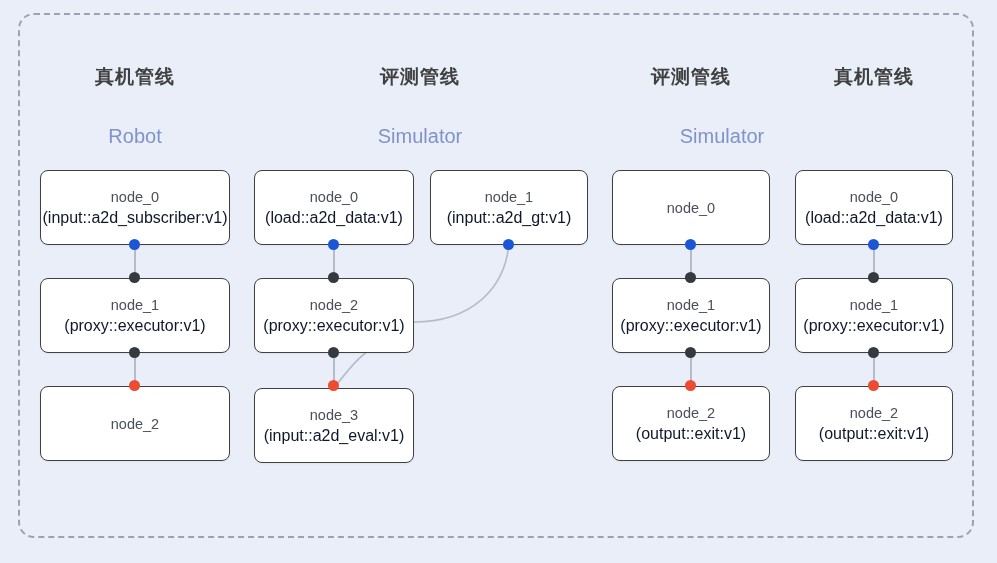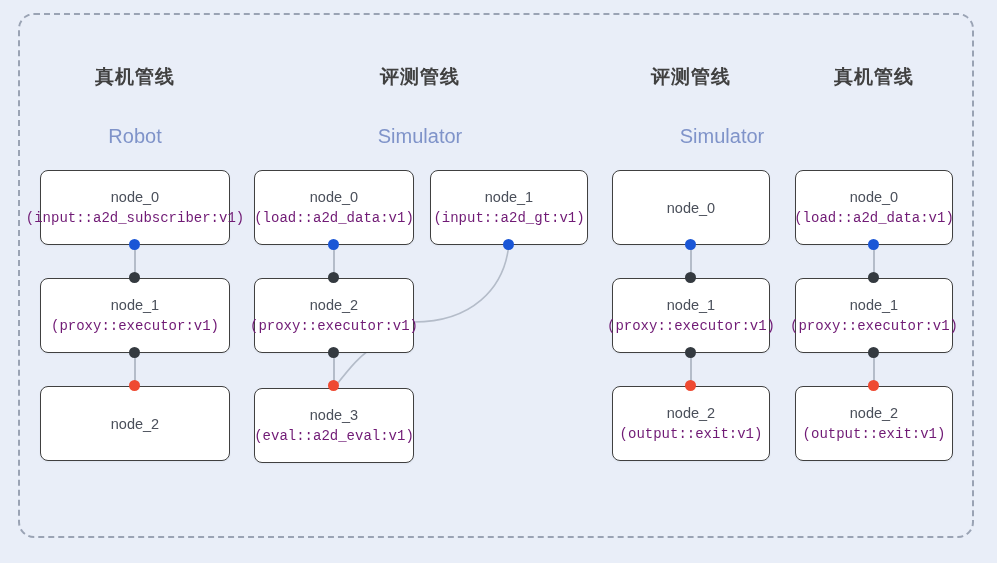--- a/index.html
+++ b/index.html
@@ -67,25 +67,24 @@
     justify-content: center;
     box-shadow: 0 1px 2px rgba(40,50,80,0.05);
   }
   .node-title {
     font-size: 14.5px;
     color: #4a4f5a;
     line-height: 20px;
     white-space: nowrap;
   }
   .node-sub {
-    font-size: 14px;
-    color: #701a75;
+    font-size: 16px;
+    color: #0f172a;
     line-height: 22px;
     white-space: nowrap;
-    font-family: Liberation Mono, monospace;
   }
   .port {
     position: absolute;
     width: 11px;
     height: 11px;
     border-radius: 50%;
     z-index: 5;
   }
   .port-blue { background: #1a56d6; }
   .port-black { background: #343a40; }
@@ -155,21 +154,21 @@
 
   <div class="node-box" style="left:254px; top:278px; width:160px; height:75px;">
     <div class="node-title">node_2</div>
     <div class="node-sub">(proxy::executor:v1)</div>
   </div>
   <div class="port port-black" style="left:328px; top:272px;"></div>
   <div class="port port-black" style="left:328px; top:347px;"></div>
 
   <div class="node-box" style="left:254px; top:388px; width:160px; height:75px;align-items:center;">
     <div class="node-title">node_3</div>
-    <div class="node-sub">(eval::a2d_eval:v1)</div>
+    <div class="node-sub">(input::a2d_eval:v1)</div>
   </div>
   <div class="port port-red" style="left:328px; top:380px;"></div>
 
   <div class="col-title-cn" style="left:612px; top:64px; width:158px;">评测管线</div>
   <div class="col-title-en" style="left:643px; top:125px; width:158px;">Simulator</div>
 
   <div class="node-box" style="left:612px; top:170px; width:158px; height:75px;">
     <div class="node-title">node_0</div>
   </div>
   <div class="port port-blue" style="left:685px; top:239px;"></div>

